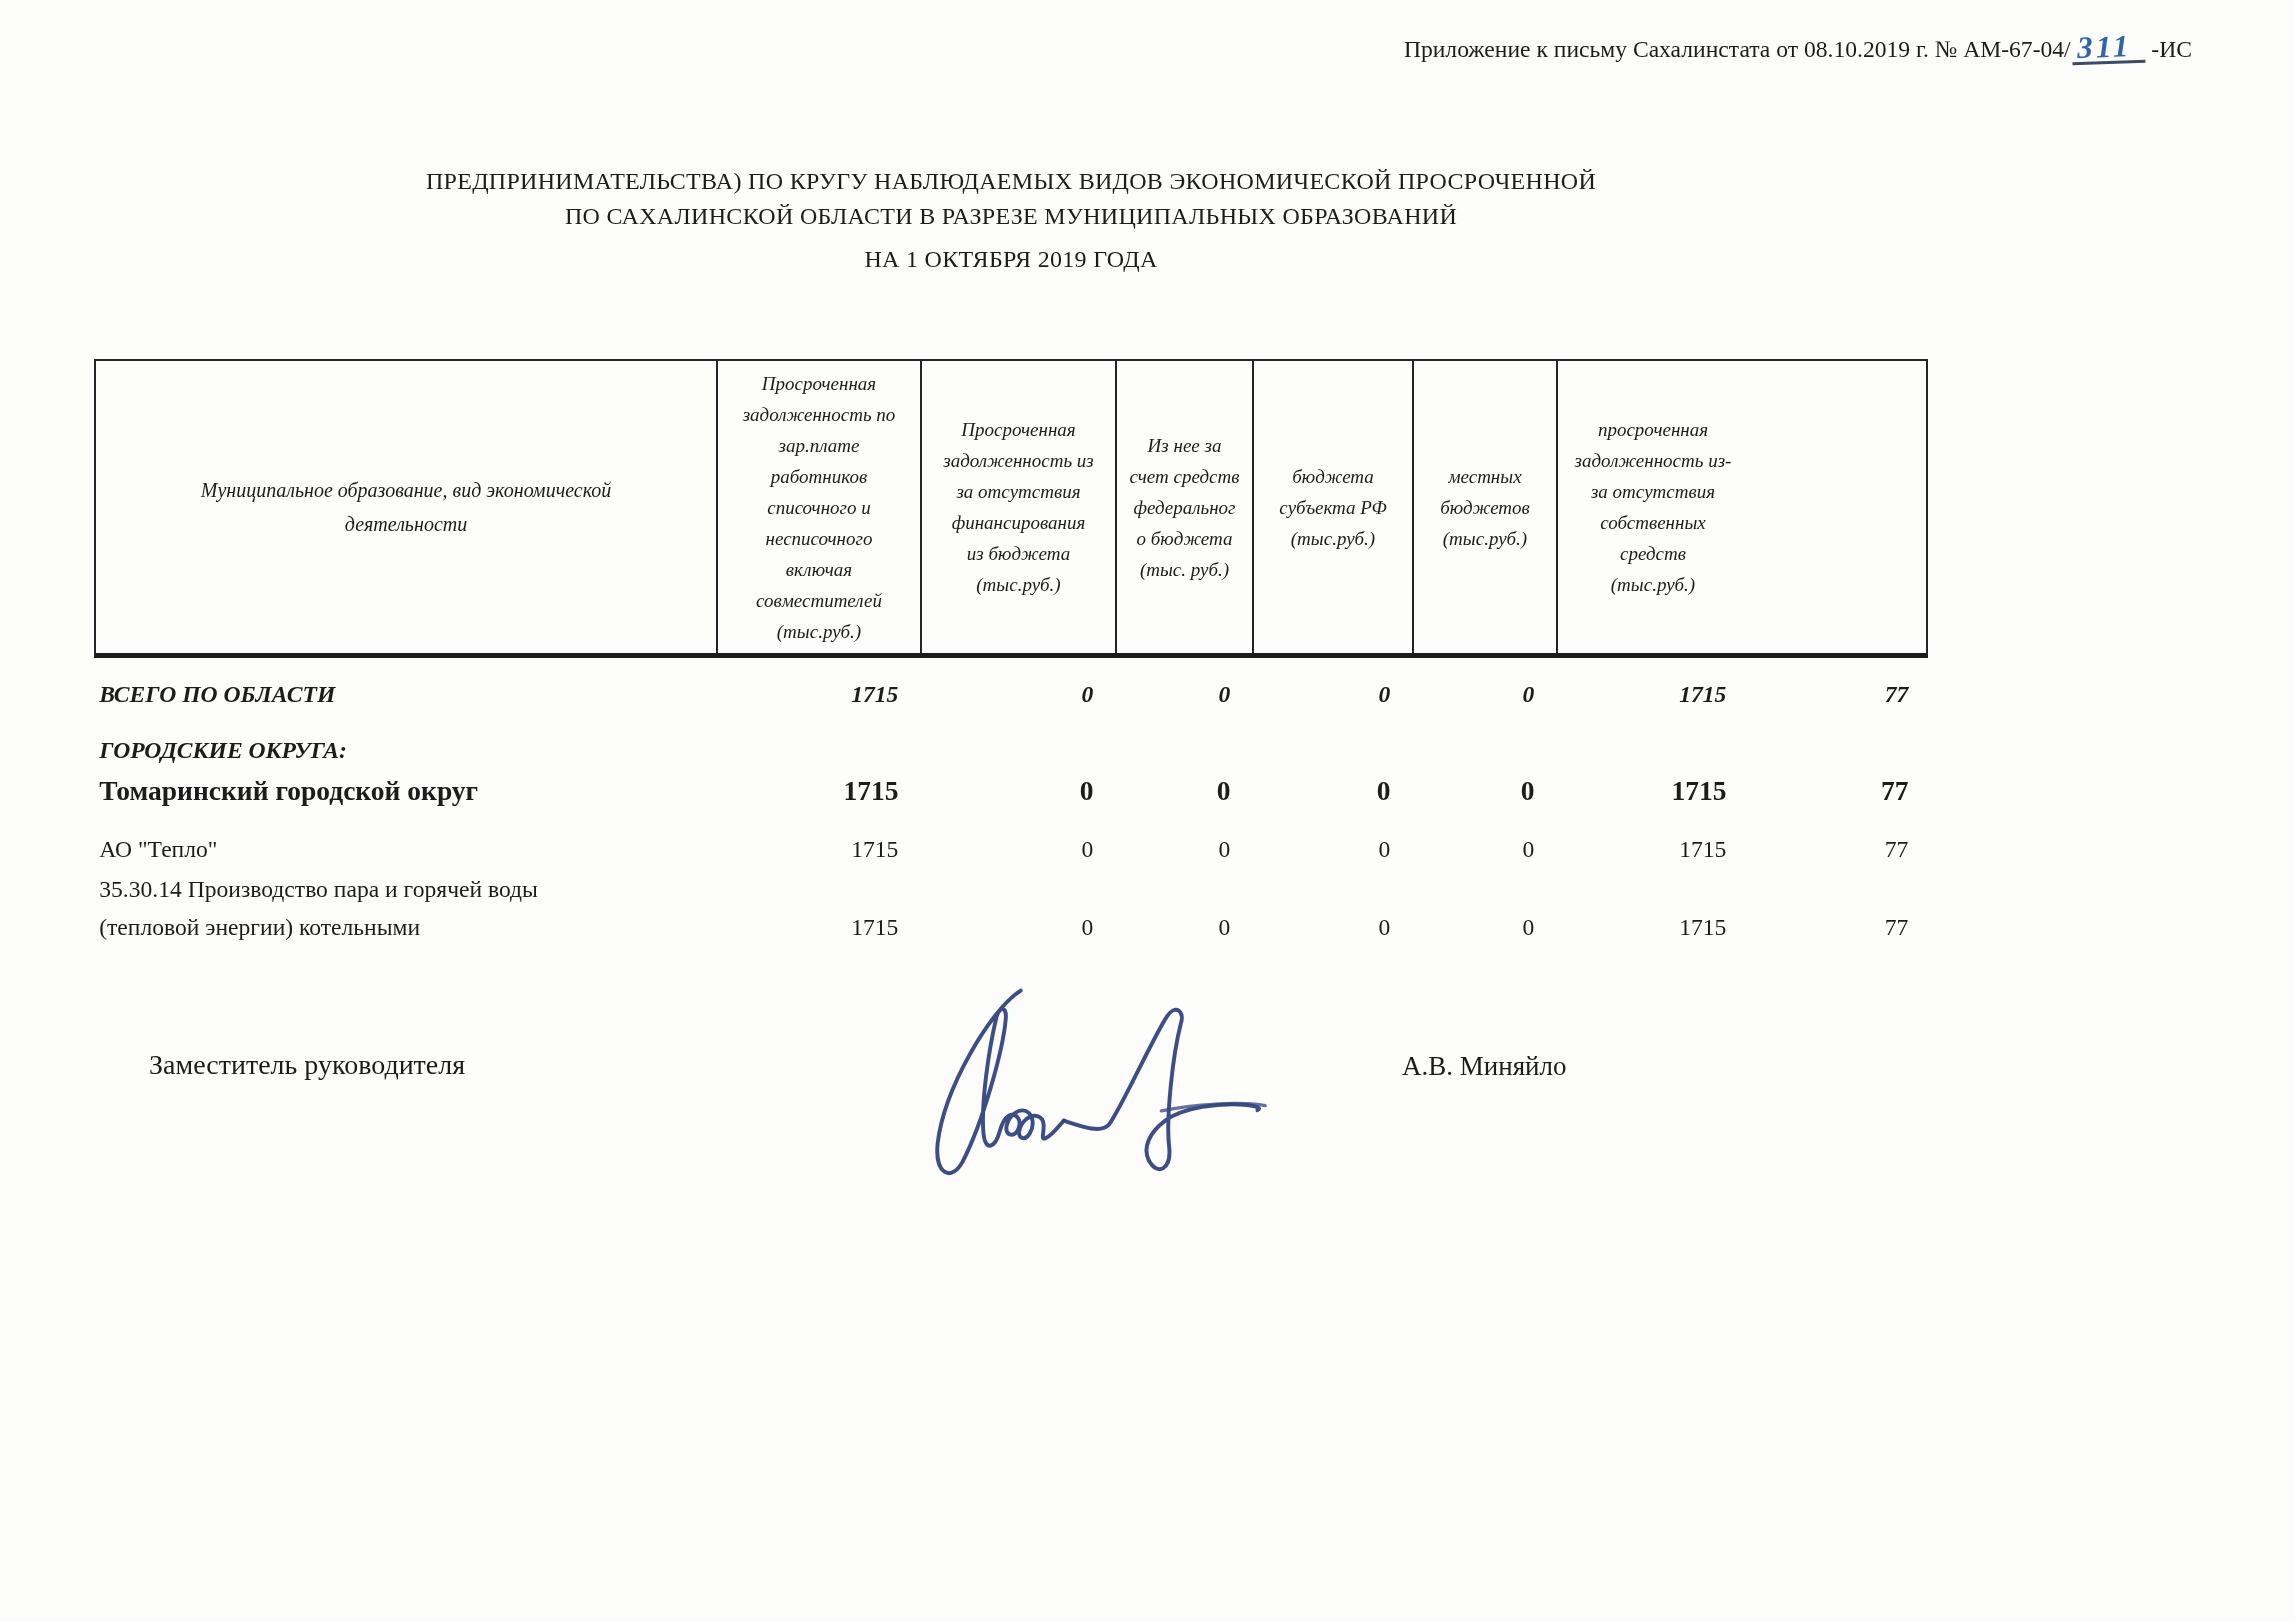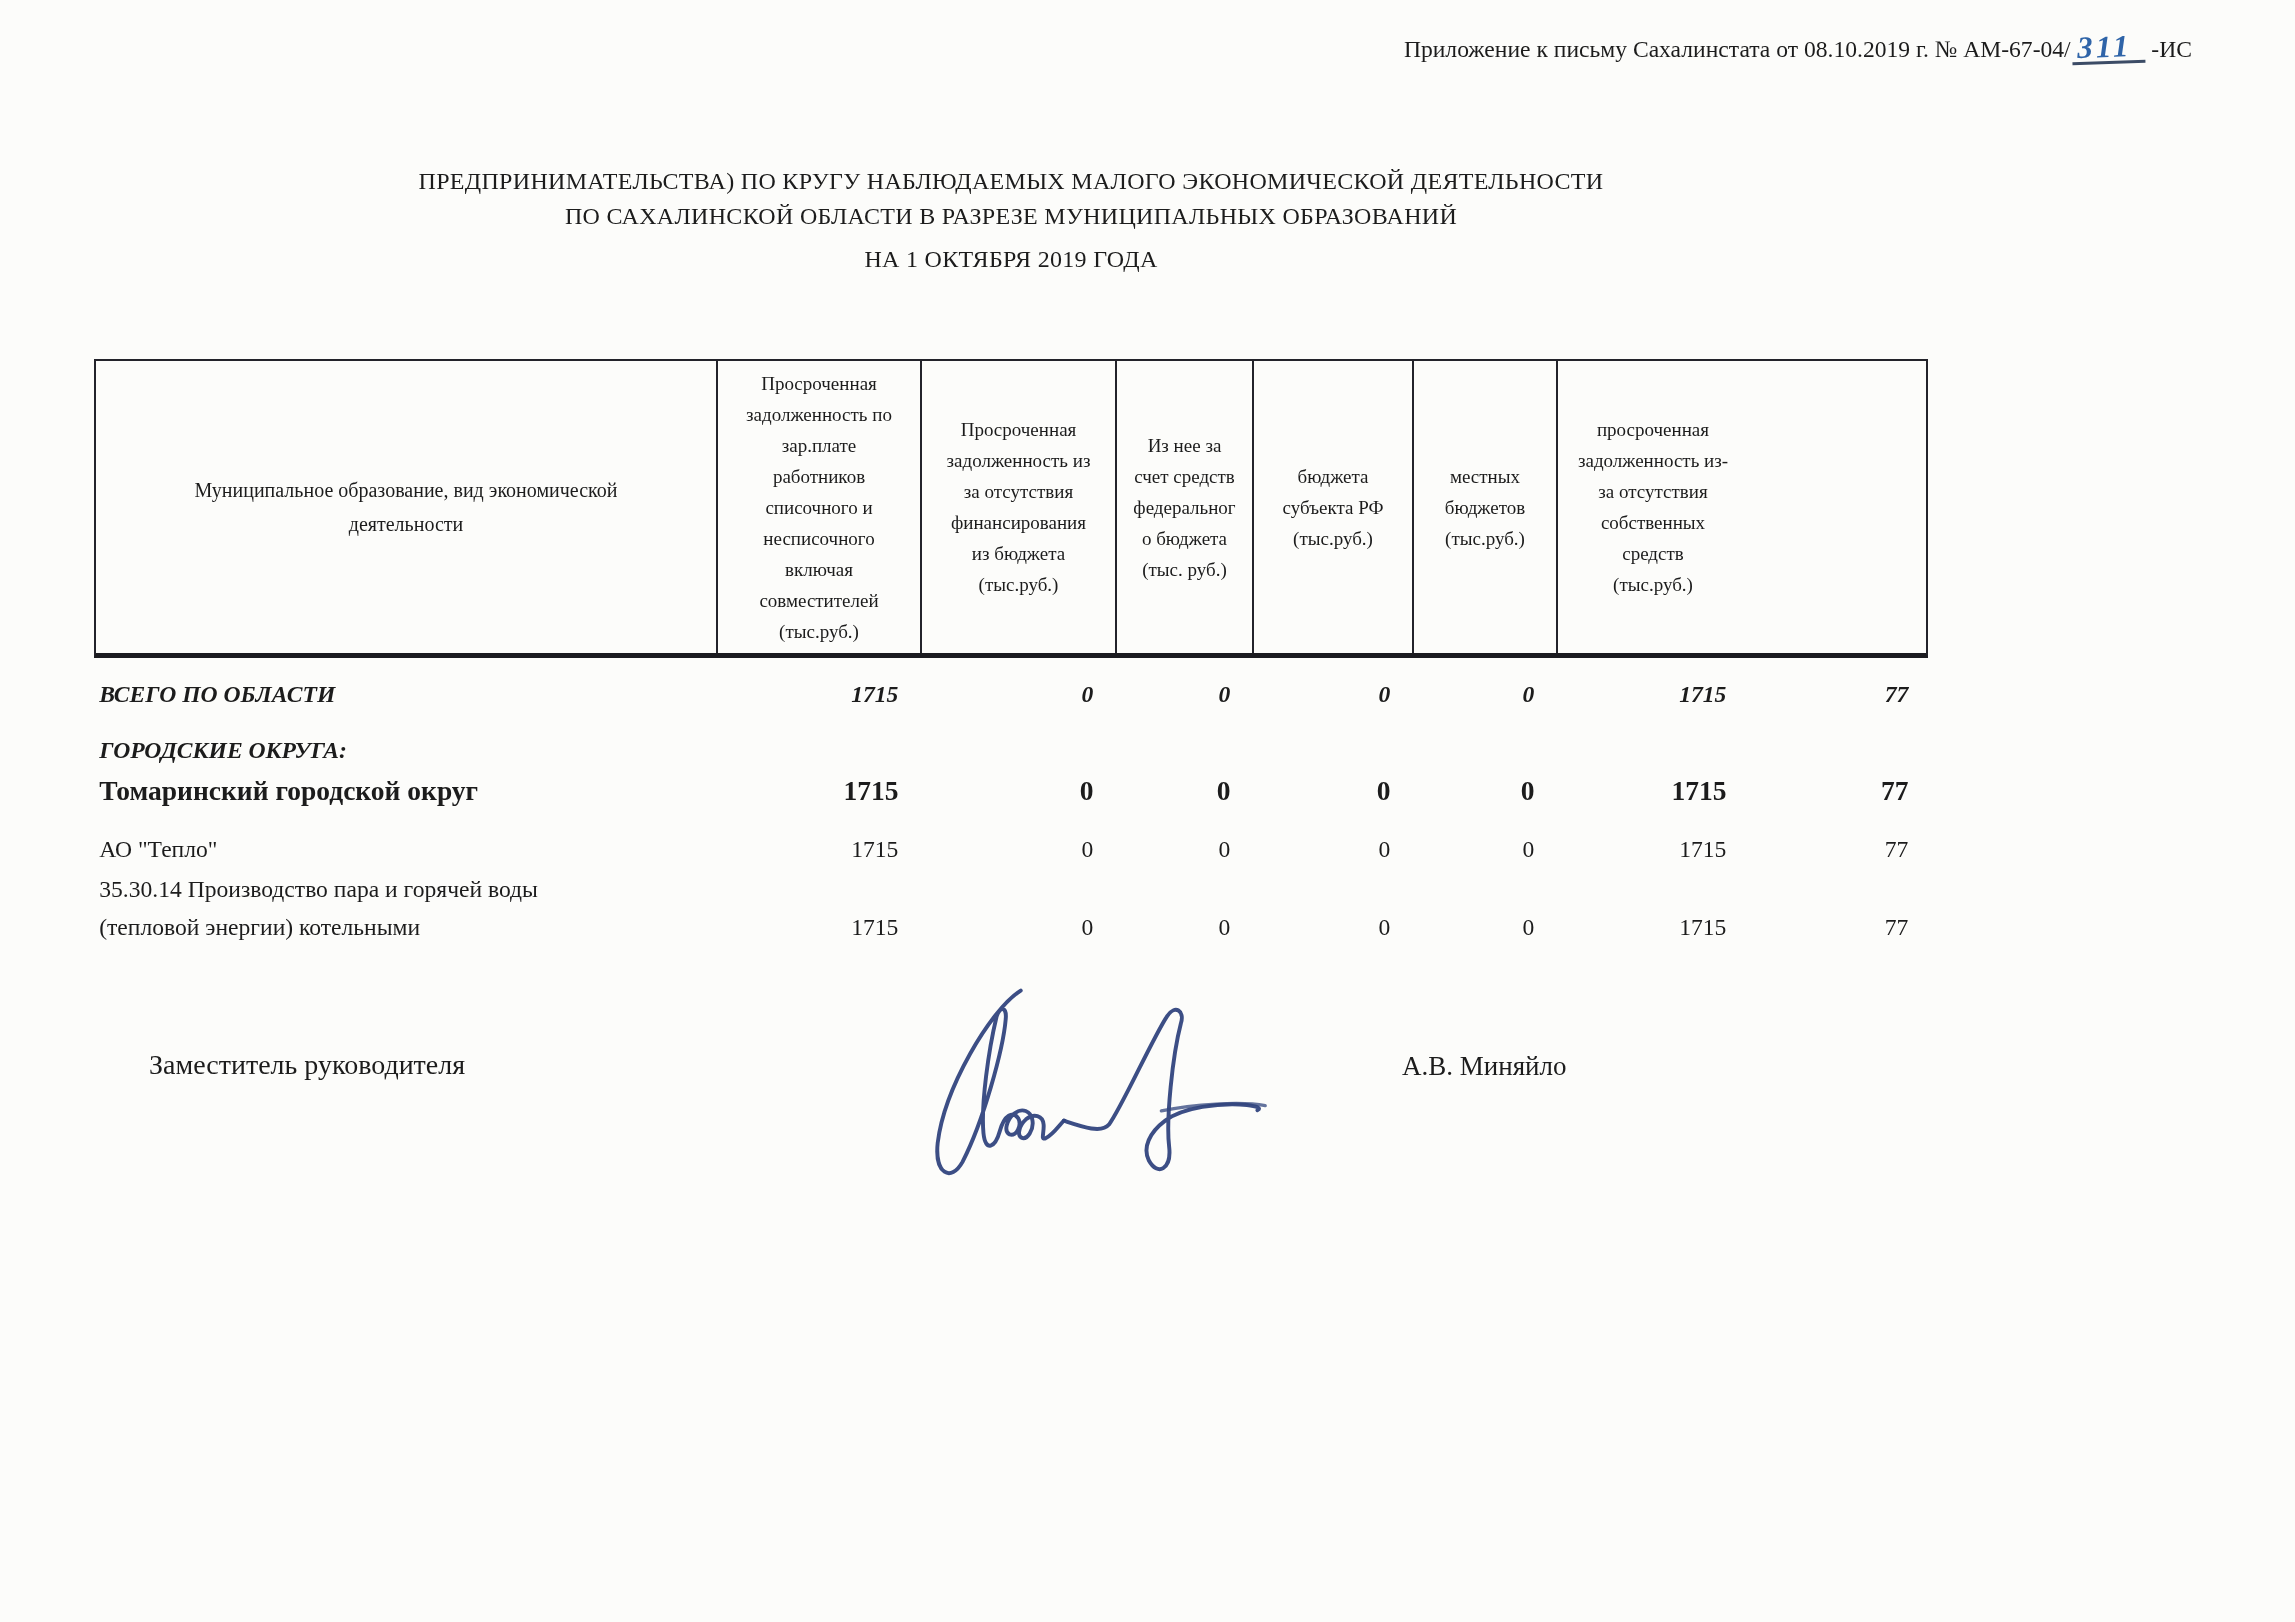--- a/index.html
+++ b/index.html
@@ -40,21 +40,21 @@
     display:grid;
     grid-template-columns:620px 204px 195px 137px 160px 144px 192px auto;
     height:299px;box-sizing:border-box;
     border:2.6px solid #23232a;
     border-bottom:5.9px solid #1b1b20;
   }
   .th{
     border-left:2px solid #23232a;
     display:flex;align-items:center;justify-content:center;
     text-align:center;white-space:pre-line;
-    font-size:19px;line-height:31px;padding:2.6px 3.9px;box-sizing:border-box;
+    font-size:19px;line-height:31px;padding:2.6px 3.9px;box-sizing:border-box;font-style:italic;
   }
   .th:first-child{border-left:none;font-size:20px;line-height:34px;}
 
   .tbody{font-size:23.6px;}
   .trow{
     display:grid;
     grid-template-columns:620px 204px 195px 137px 160px 144px 192px auto;
     align-items:end;
   }
   .td{line-height:38px;box-sizing:border-box;}
@@ -76,21 +76,21 @@
 </head>
 <body>
 
 <div class="page">
 
   <div class="letterhead">
     <span>Приложение к письму Сахалинстата от 08.10.2019 г. № АМ-67-04/</span><span class="hand-number">311</span><span>-ИС</span>
   </div>
 
   <div class="titles">
-    <div>ПРЕДПРИНИМАТЕЛЬСТВА) ПО КРУГУ НАБЛЮДАЕМЫХ МАЛОГО ЭКОНОМИЧЕСКОЙ ДЕЯТЕЛЬНОСТИ</div>
+    <div>ПРЕДПРИНИМАТЕЛЬСТВА) ПО КРУГУ НАБЛЮДАЕМЫХ ВИДОВ ЭКОНОМИЧЕСКОЙ ПРОСРОЧЕННОЙ</div>
     <div>ПО САХАЛИНСКОЙ ОБЛАСТИ В РАЗРЕЗЕ МУНИЦИПАЛЬНЫХ ОБРАЗОВАНИЙ</div>
     <div class="title-date">НА 1 ОКТЯБРЯ 2019 ГОДА</div>
   </div>
 
   <div class="table">
     <div class="thead" id="thead">
         <div class="th">Муниципальное образование, вид экономической
 деятельности</div>
         <div class="th">Просроченная
 задолженность по

